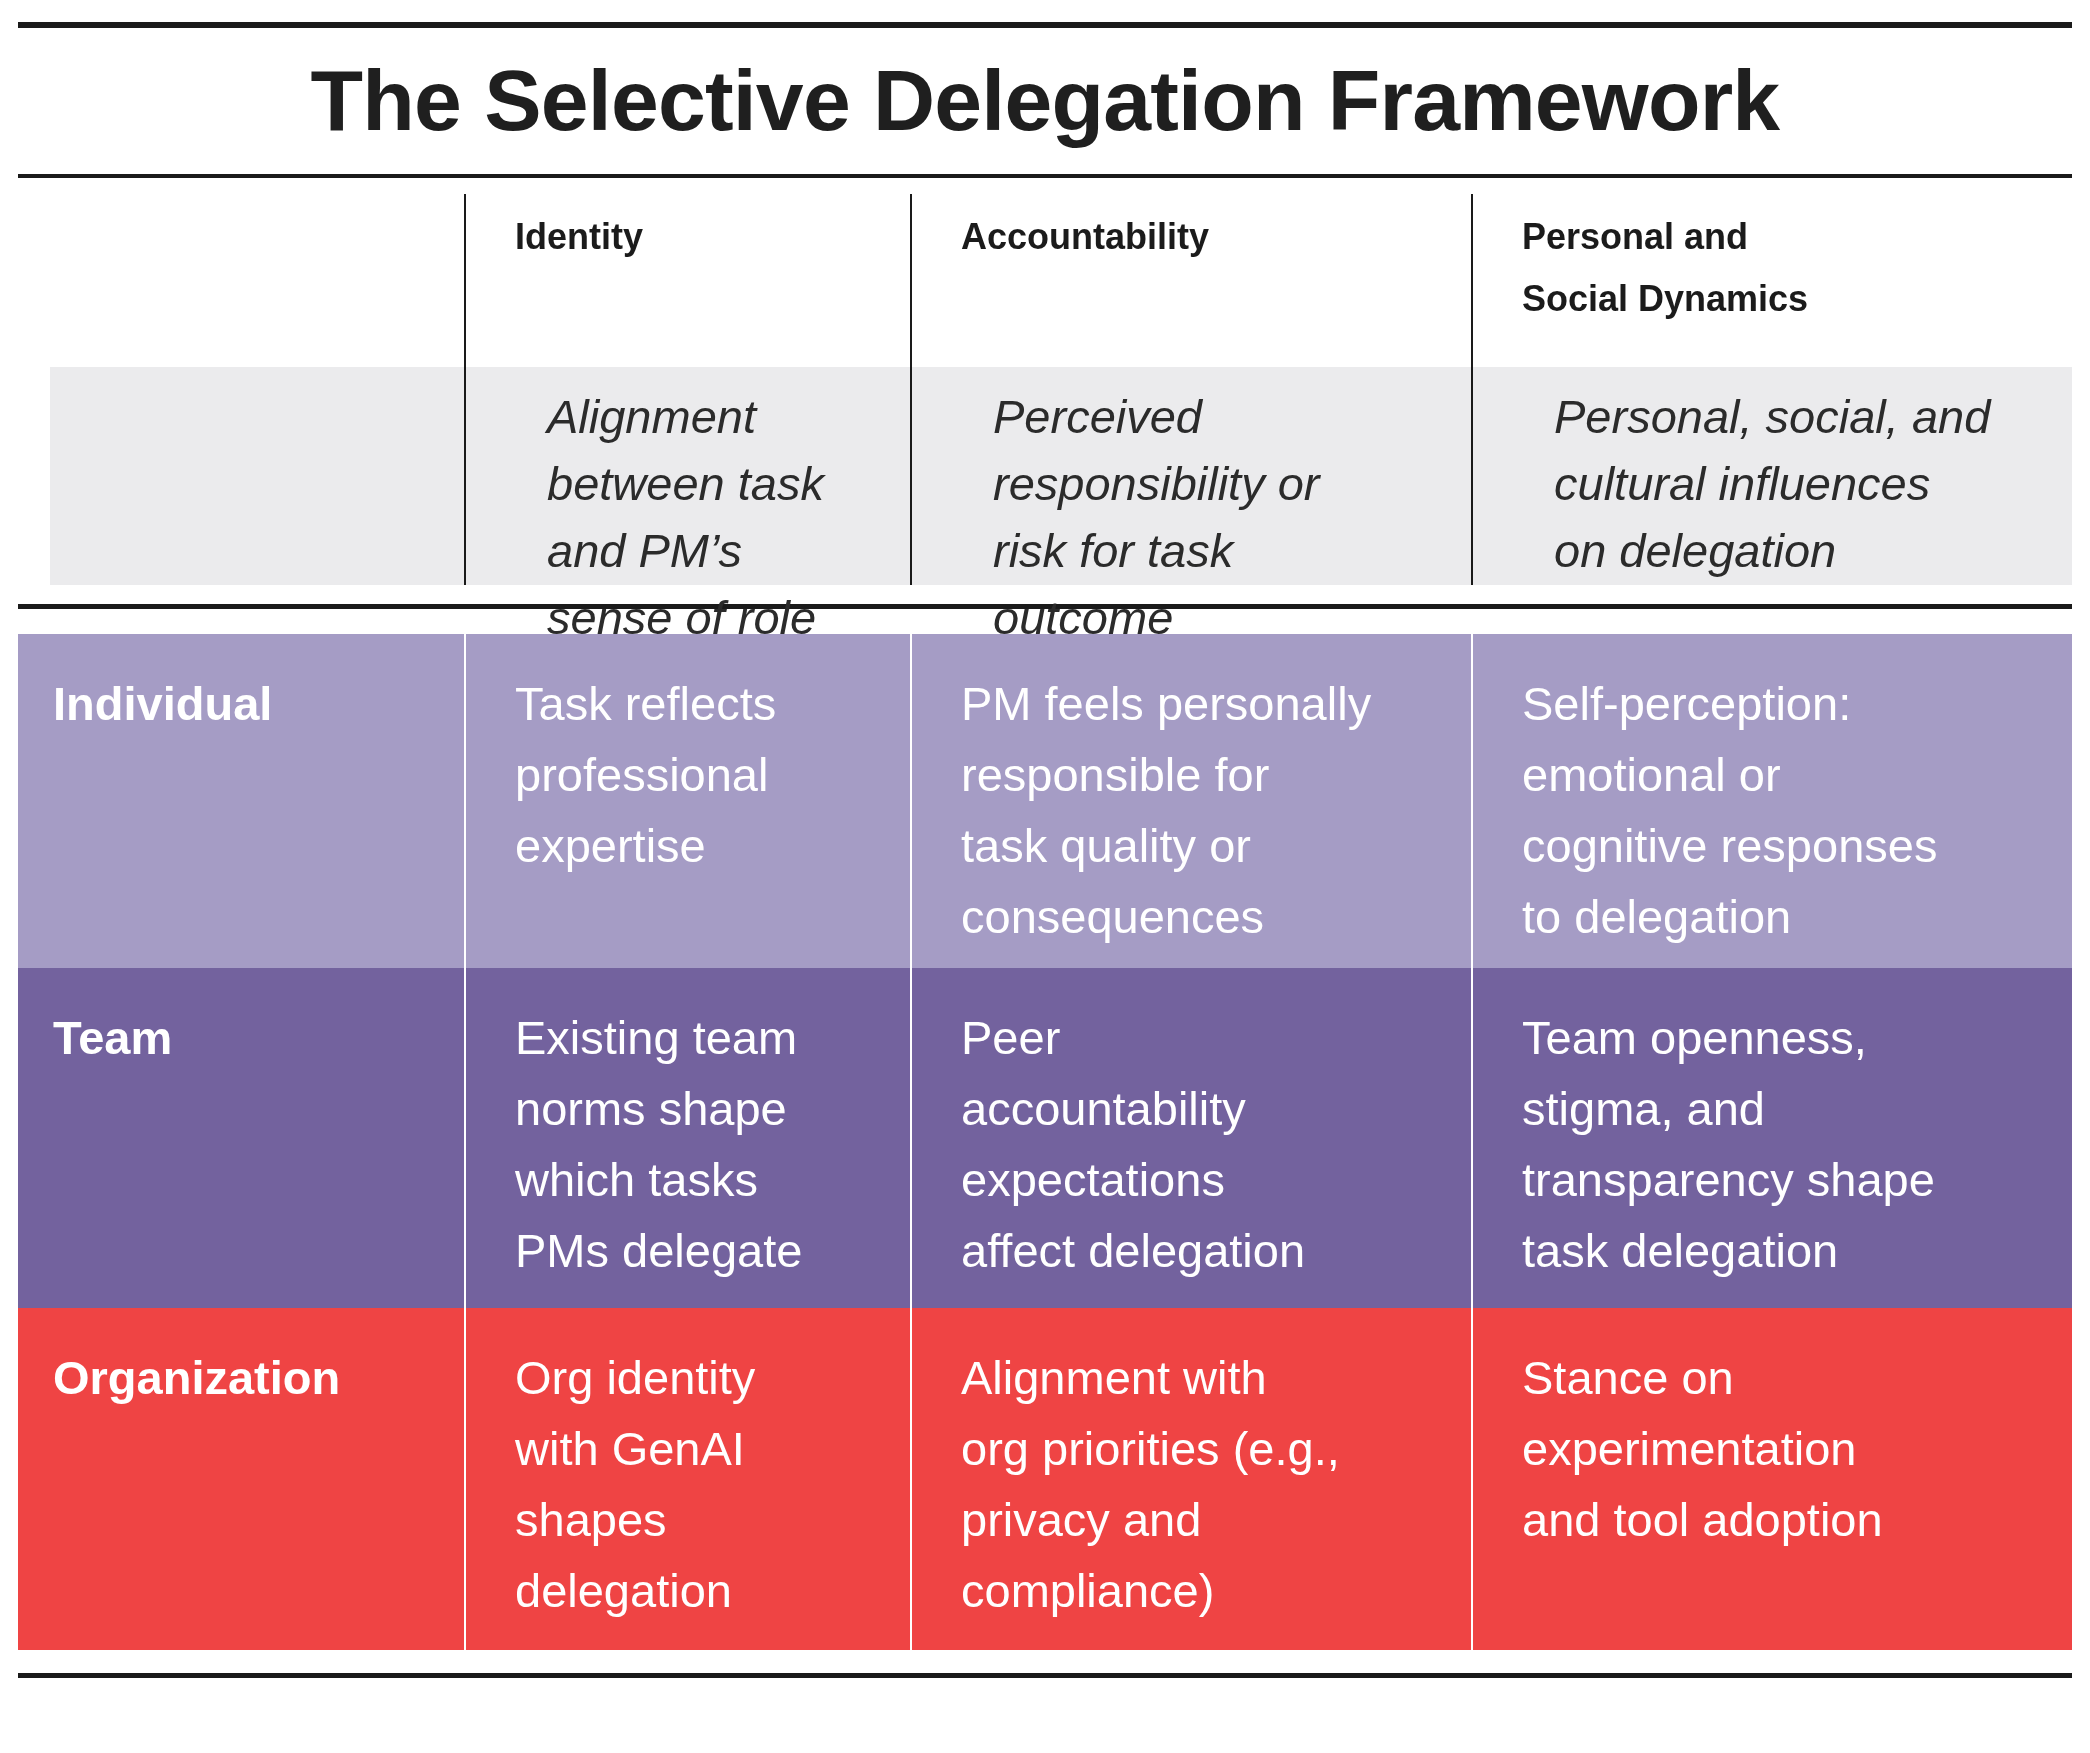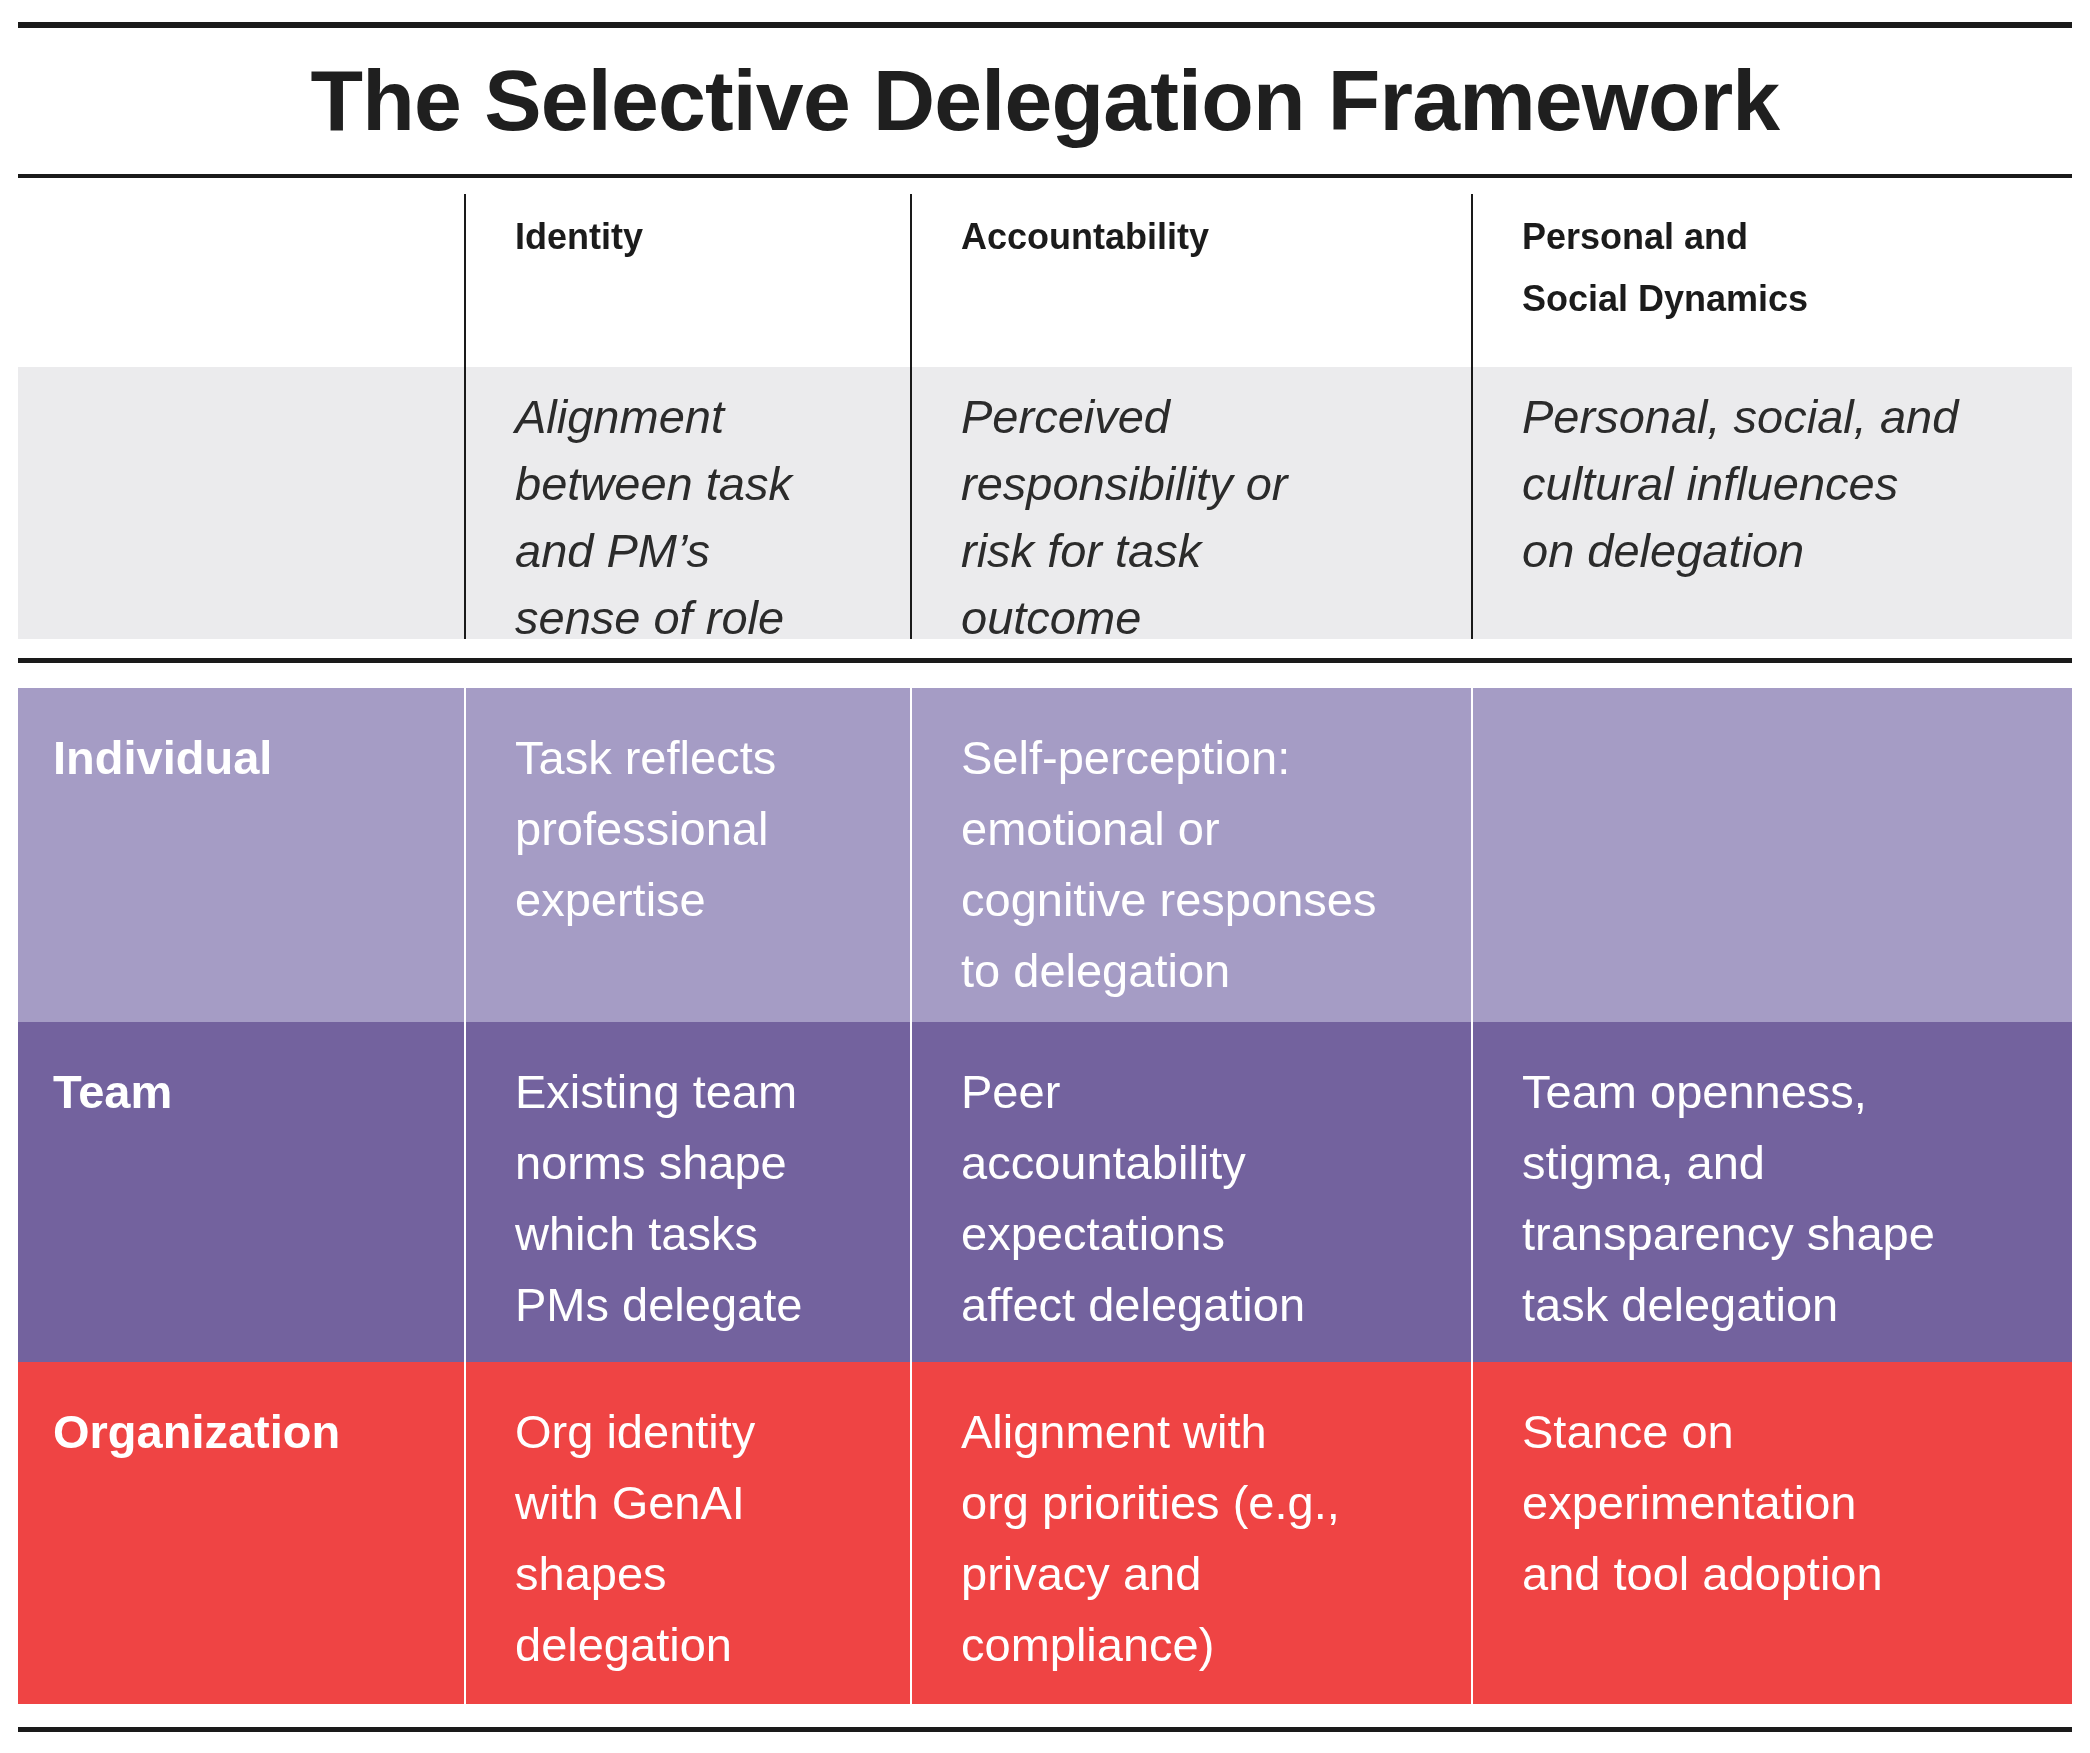--- a/index.html
+++ b/index.html
@@ -38,21 +38,21 @@
     white-space: nowrap;
   }
 
   .grid-row {
     display: grid;
     grid-template-columns: 446px 446px 561px 601px;
     box-sizing: border-box;
   }
   .head-block { position: relative; }
   .head-row { height: 189px; background: #ffffff; }
-  .desc-row { height: 272px; background: #ebebed; }
+  .desc-row { height: 218px; background: #ebebed; margin-left: 32px; }
 
   .hcell {
     padding: 28px 41px 0 51px;
     font-size: 36px;
     font-weight: 700;
     line-height: 62px;
     color: #1b1b1b;
     white-space: pre-line;
     box-sizing: border-box;
   }
@@ -143,20 +143,24 @@
   </div>
 
   <div class="rule rule-mid"></div>
 
   <div class="body-block">
     <div class="grid-row row-individual">
       <div class="bcell row-label">Individual</div>
       <div class="bcell">Task reflects
 professional
 expertise</div>
+      <div class="bcell">PM feels personally
+responsible for
+task quality or
+consequences</div>
       <div class="bcell">Self-perception:
 emotional or
 cognitive responses
 to delegation</div>
     </div>
     <div class="grid-row row-team">
       <div class="bcell row-label">Team</div>
       <div class="bcell">Existing team
 norms shape
 which tasks

